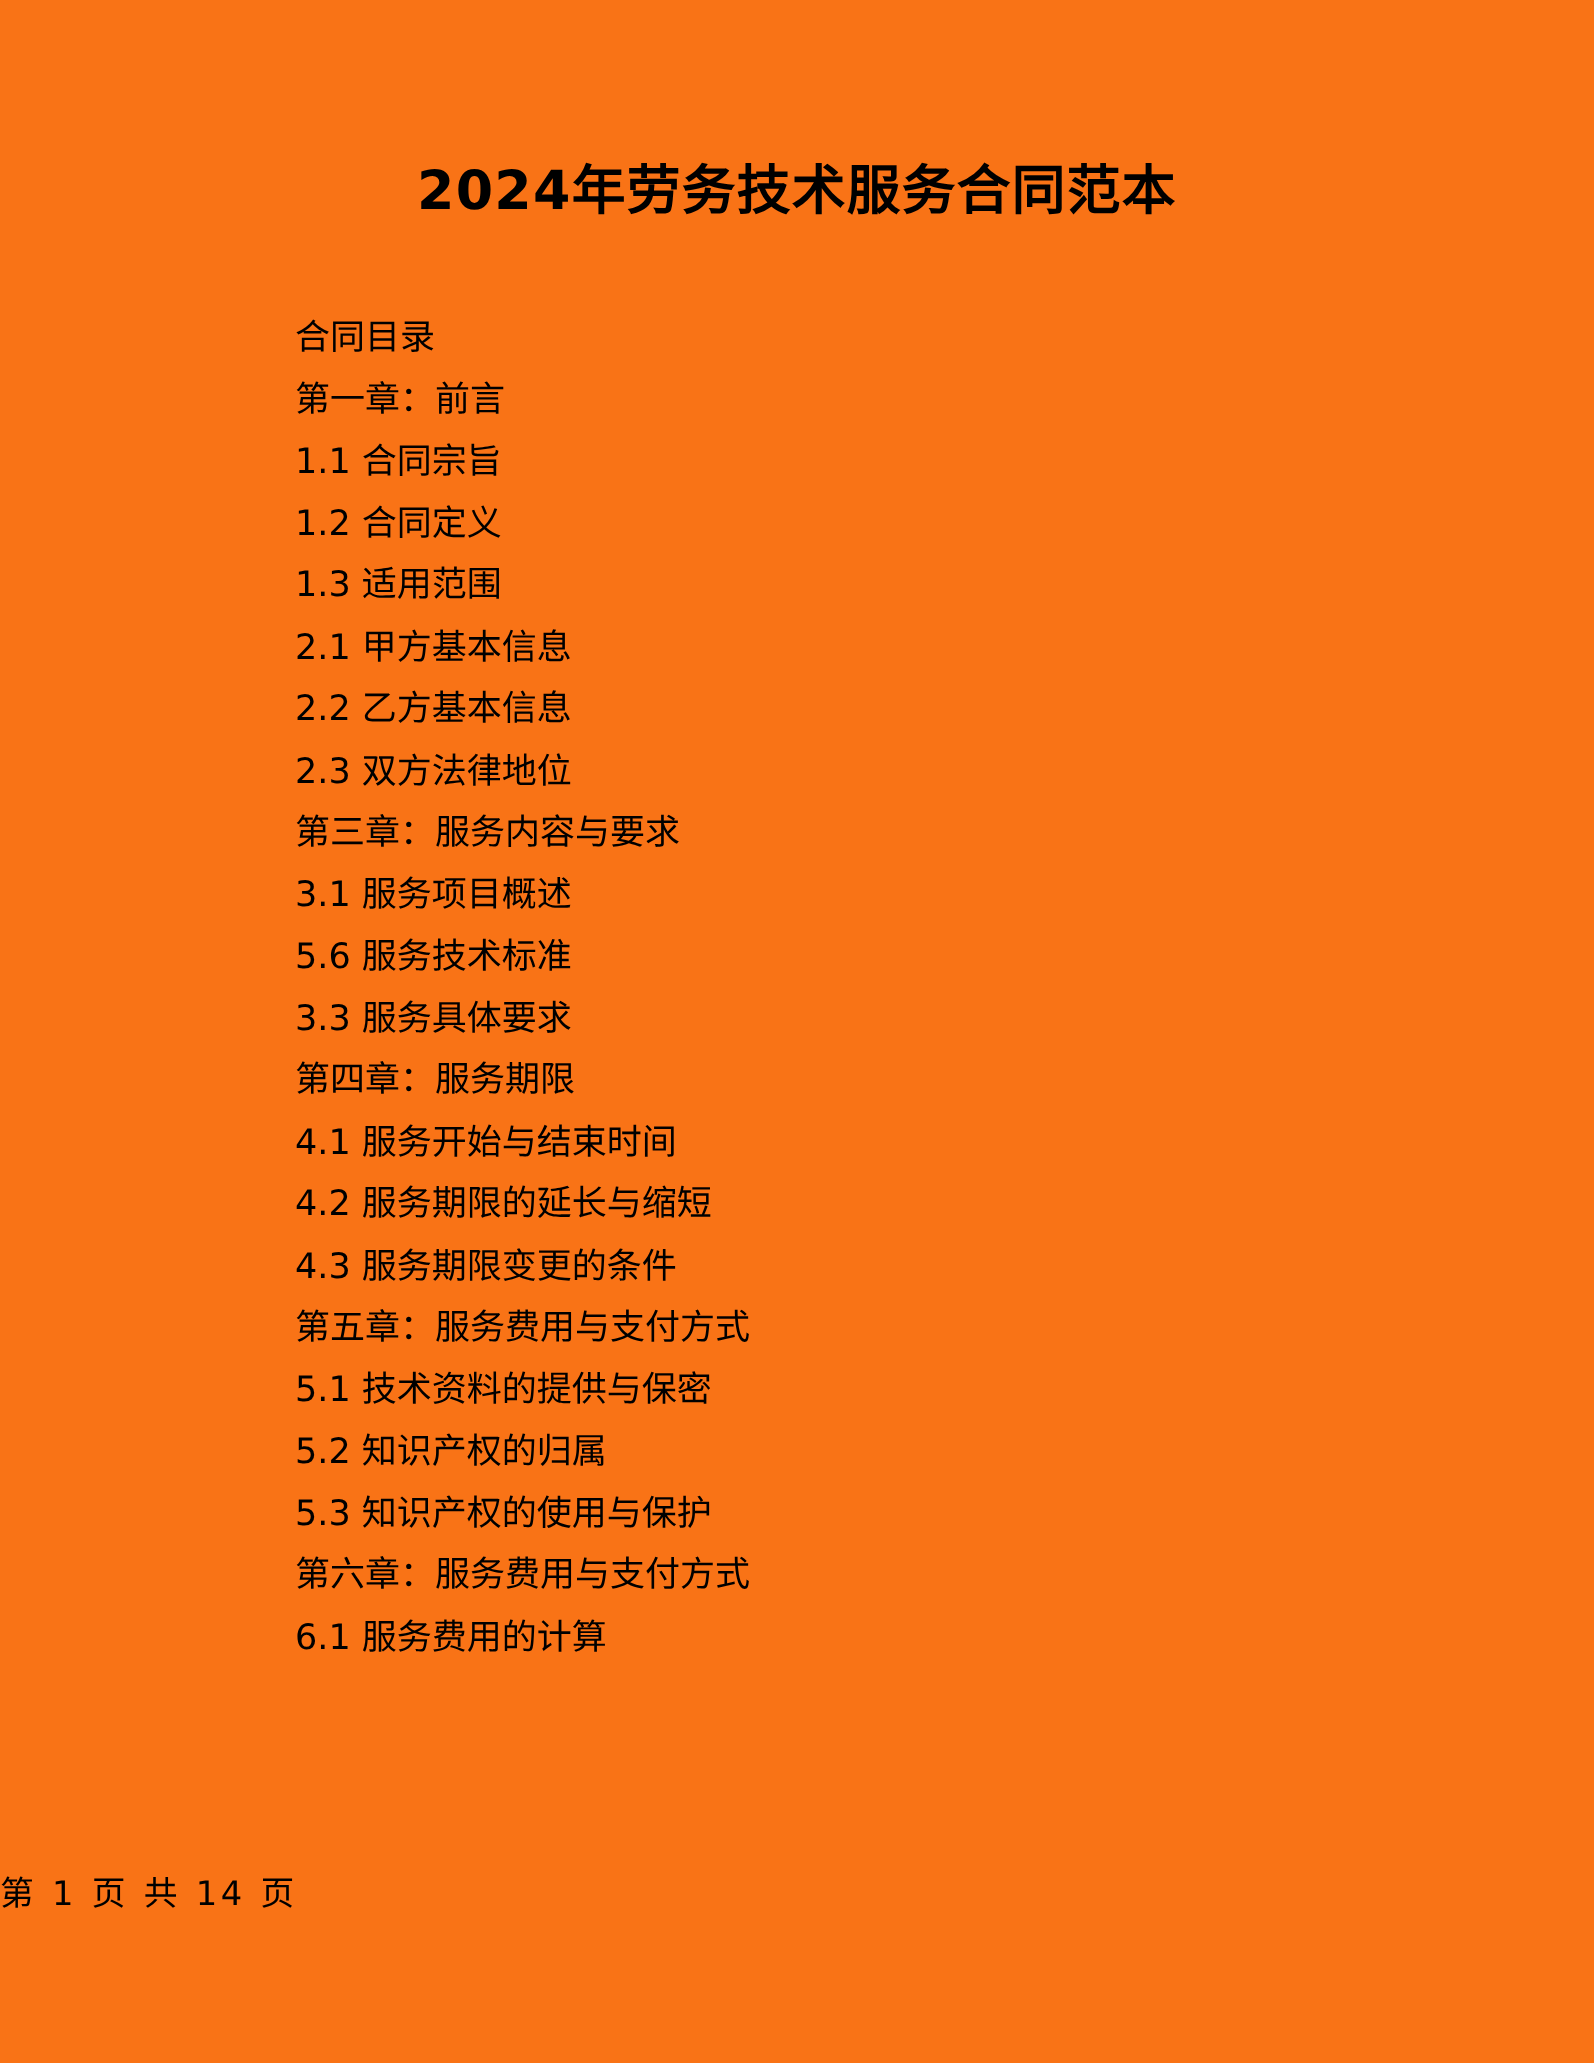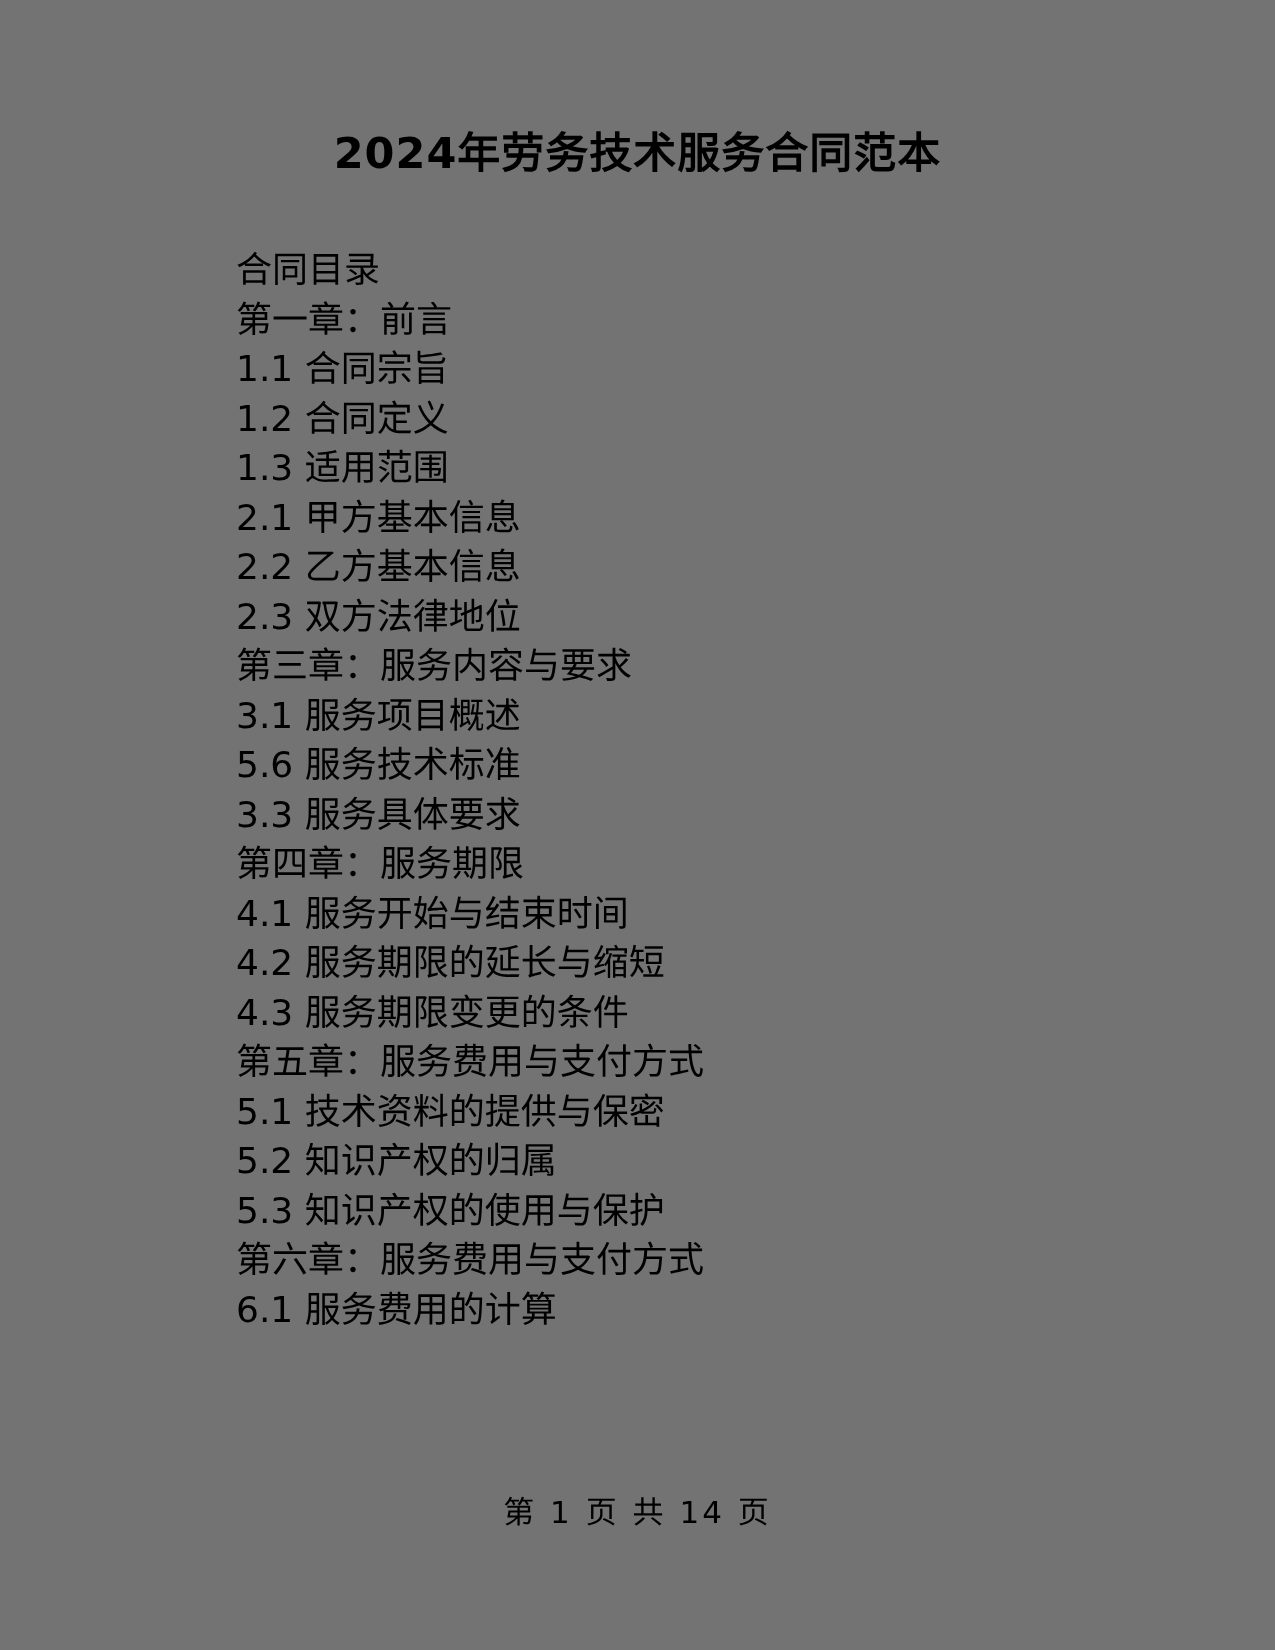--- a/index.html
+++ b/index.html
@@ -5,21 +5,21 @@
   html, body {
     margin: 0;
     padding: 0;
     background: #ffffff;
   }
   .page {
     position: relative;
     width: 1275px;
     height: 1650px;
     margin: 0 auto;
-    background: #737373;
+    background: #f97316;
     font-family: "DejaVu Sans", "Liberation Sans", sans-serif;
     color: #000000;
     box-sizing: border-box;
     overflow: hidden;
   }
   .doc-title {
     position: absolute;
     top: 128px;
     left: 0;
     width: 100%;
@@ -29,32 +29,31 @@
     letter-spacing: 1px;
     line-height: 1.2;
   }
   .toc {
     position: absolute;
     top: 245px;
     left: 236px;
     width: 860px;
   }
   .toc-line {
-    font-size: 36px;
+    font-size: 28px;
     line-height: 49.5px;
     white-space: pre;
     color: #000000;
   }
   .footer {
     position: absolute;
     bottom: 118px;
     left: 0;
     width: 100%;
-    text-align: center;
-    font-size: 31px;
+    font-size: 27px;
     letter-spacing: 3px;
     white-space: pre;
   }
 </style>
 </head>
 <body>
 
 <div class="page">
 
   <div class="doc-title">2024年劳务技术服务合同范本</div>

